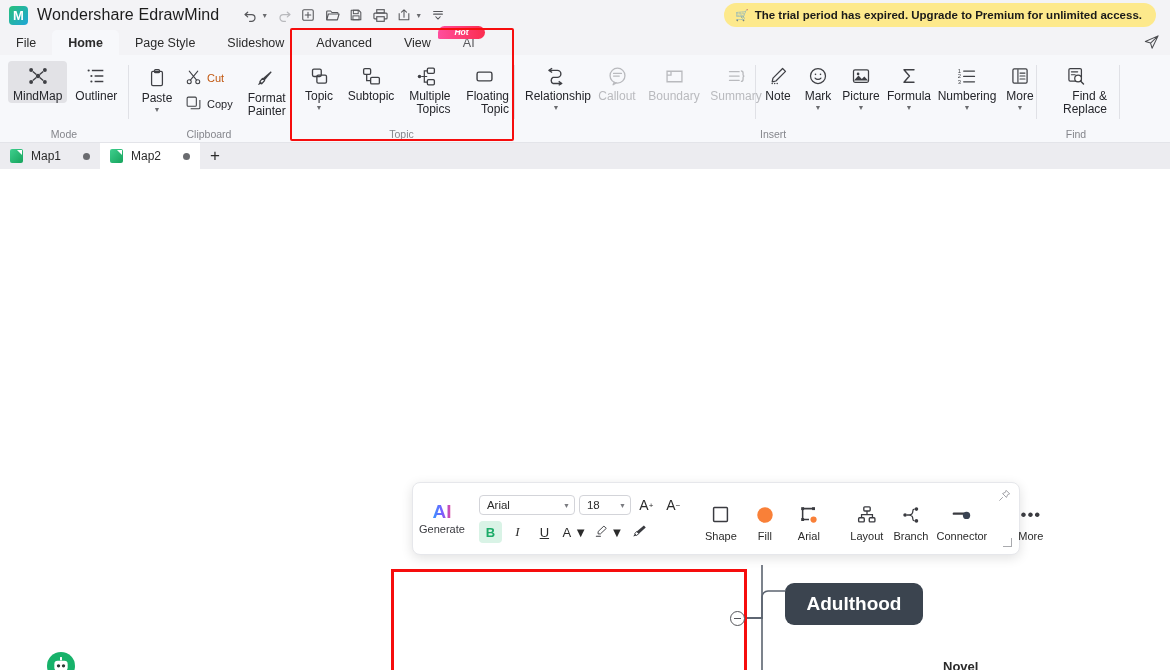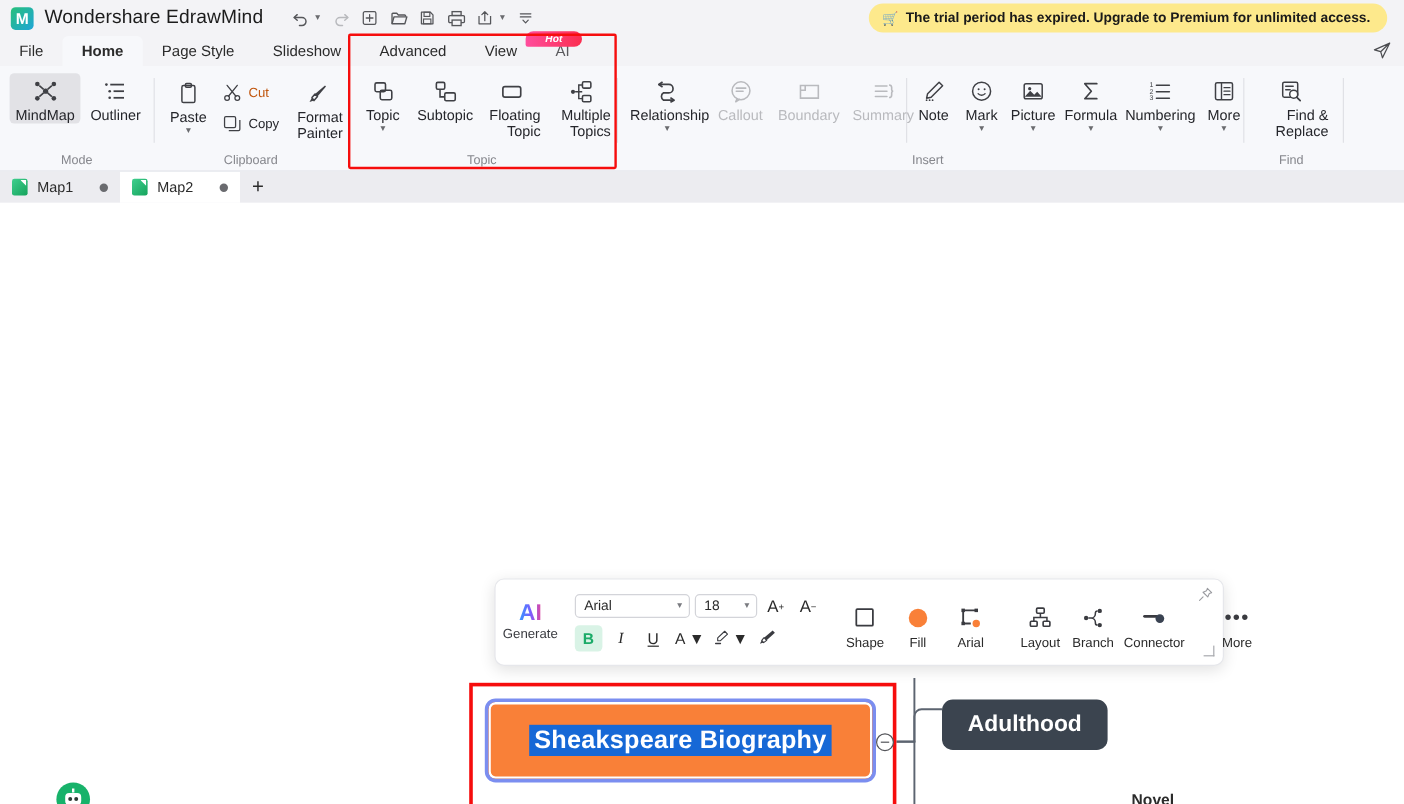--- a/index.html
+++ b/index.html
@@ -437,35 +437,35 @@
               <rect x="3" y="3" width="8" height="6.5" rx="1.4" fill="none" stroke="#3f4045" stroke-width="1.5"></rect>
               <rect x="11" y="13" width="10" height="7.5" rx="1.4" fill="none" stroke="#3f4045" stroke-width="1.5"></rect>
               <path d="M6.5 9.8 V16.8 H10.6" fill="none" stroke="#3f4045" stroke-width="1.5"></path>
             </svg>
         </span>
         <span class="lb">Subtopic</span>
       </div>
       <div class="btn">
         <span class="ic">
           <svg width="21" height="21" viewBox="0 0 24 24">
-              <rect x="3.5" y="7" width="17" height="10" rx="2" fill="none" stroke="#3f4045" stroke-width="1.6"></rect>
-            </svg>
-        </span>
-        <span class="lb">Floating Topic</span>
-      </div>
-      <div class="btn">
-        <span class="ic">
-          <svg width="21" height="21" viewBox="0 0 24 24">
               <rect x="13" y="2.5" width="8" height="6" rx="1.3" fill="none" stroke="#3f4045" stroke-width="1.5"></rect>
               <rect x="13" y="15.5" width="8" height="6" rx="1.3" fill="none" stroke="#3f4045" stroke-width="1.5"></rect>
               <circle cx="4" cy="12" r="2" fill="#3f4045"></circle>
               <path d="M6 12 H9.5 V5.5 H12.8 M9.5 12 V18.5 H12.8 M6 12 H12.8" fill="none" stroke="#3f4045" stroke-width="1.4"></path>
             </svg>
         </span>
         <span class="lb">Multiple Topics</span>
+      </div>
+      <div class="btn">
+        <span class="ic">
+          <svg width="21" height="21" viewBox="0 0 24 24">
+              <rect x="3.5" y="7" width="17" height="10" rx="2" fill="none" stroke="#3f4045" stroke-width="1.6"></rect>
+            </svg>
+        </span>
+        <span class="lb">Floating Topic</span>
       </div>
     </div>
     <div class="grp-label">Topic</div>
   </div>
 
   <div class="sep"></div>
 
   <div class="grp" style="width:240px">
     <div class="grp-items" style="padding-left:6px">
       <div class="btn" style="min-width:70px">
@@ -629,23 +629,20 @@
     <path d="M745 449 H762 V428 a6 6 0 0 1 6 -6 H785" fill="none" stroke="#5c6470" stroke-width="1.6"></path>
     <path d="M745 449 H762 V533 a6 6 0 0 0 6 6 H785" fill="none" stroke="#5c6470" stroke-width="1.6"></path>
     <path d="M745 449 H762 V396" fill="none" stroke="#5c6470" stroke-width="1.6"></path>
     <path d="M915 539 H925 a6 6 0 0 0 6 -6 V511 a6 6 0 0 1 6 -6 H1040" fill="none" stroke="#5c6470" stroke-width="1.6"></path>
     <path d="M925 539 a6 6 0 0 1 6 6 V566 a6 6 0 0 0 6 6 H1040" fill="none" stroke="#5c6470" stroke-width="1.6"></path>
     <path d="M925 539 H936" fill="none" stroke="#5c6470" stroke-width="1.6"></path>
   </svg>
 
   <div class="sel-outer"></div>
 
-  <div class="node central">
-    <span class="txt">Sheakspeare Biography</span>
-  </div>
 
   <div class="collapse-btn">
       <i></i>
     </div>
 
   <div class="node dark-node n-adulthood">
     <span>Adulthood</span>
   </div>
 
   <div class="node n-novel">

